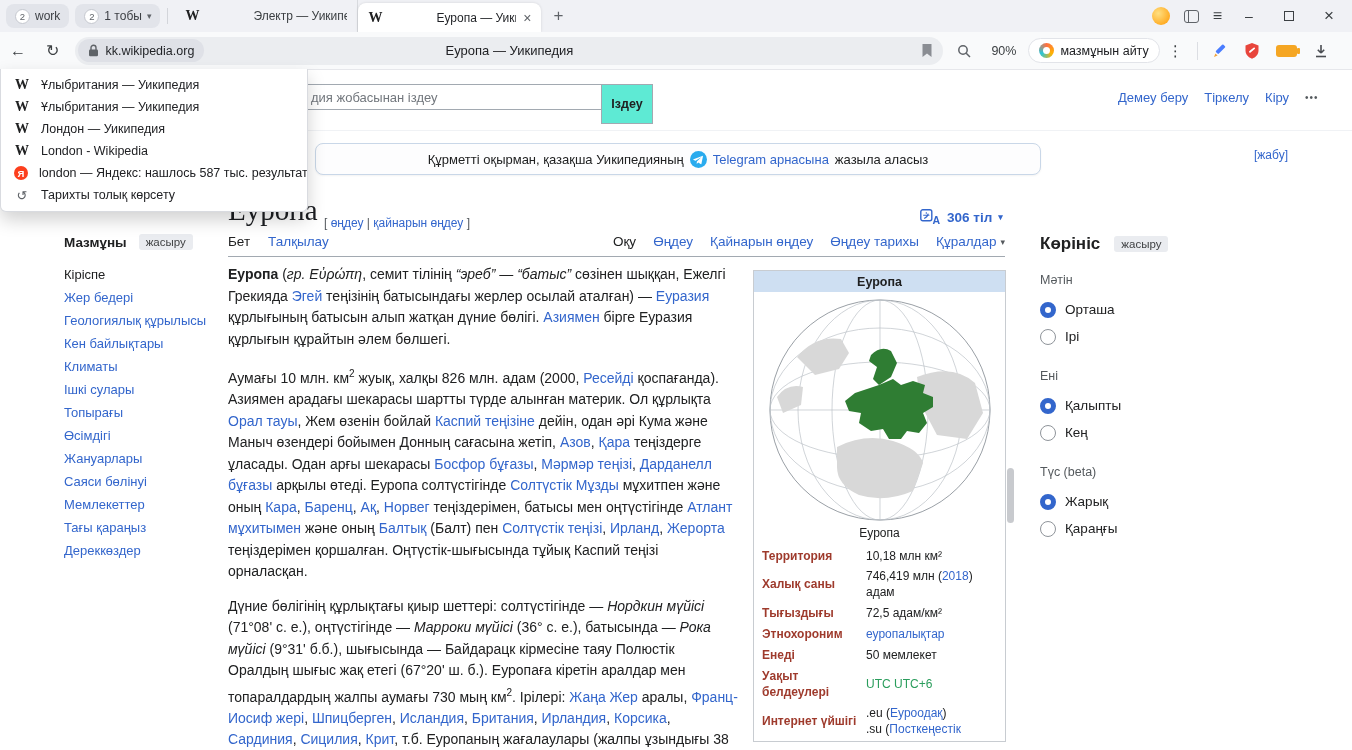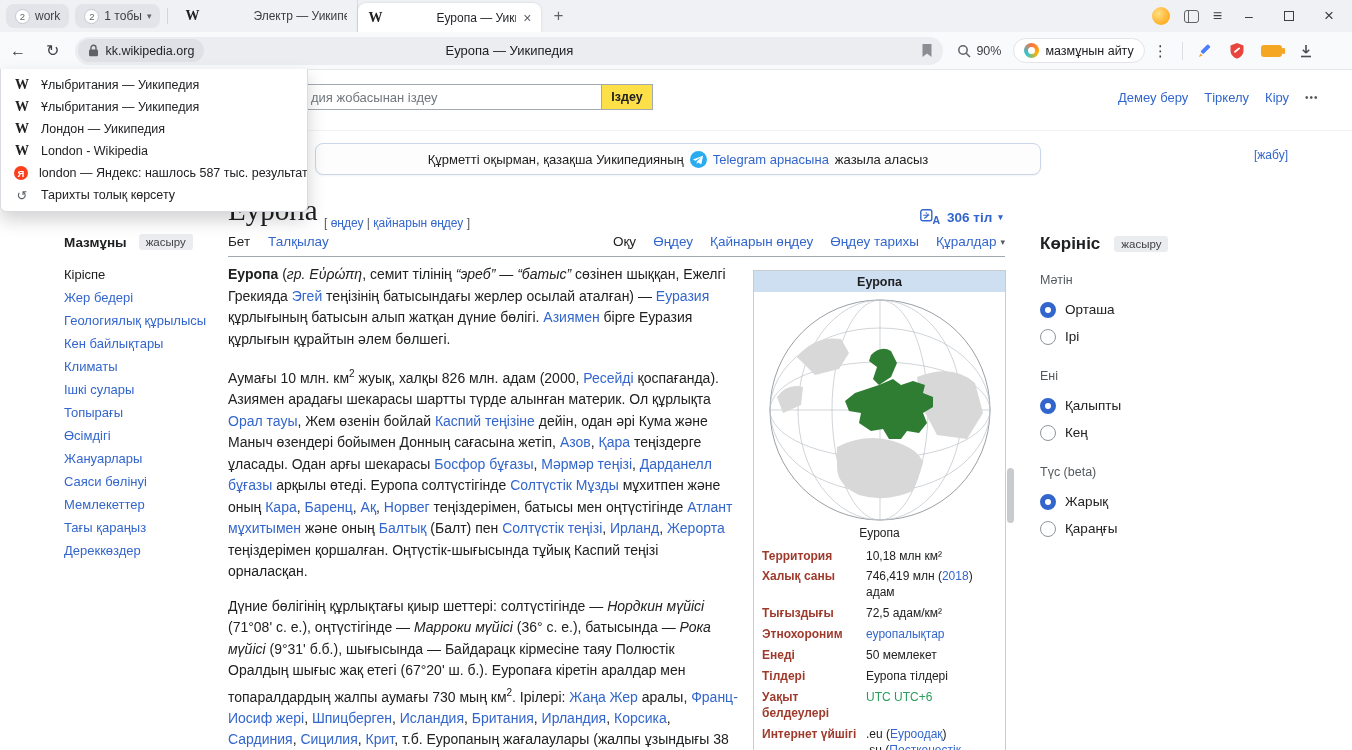--- a/index.html
+++ b/index.html
@@ -29,21 +29,21 @@
   .max-ic{width:10px;height:10px;border:1.3px solid #3c4043;display:inline-block;}
   .close-ic{font-size:17px;}
 
   
   .toolbar{position:absolute;top:32px;left:0;width:1352px;height:38px;background:#f9fafb;border-bottom:1px solid #e6e7eb;display:flex;align-items:center;}
   .nav-ic{font-size:16px;color:#3c4043;padding:0 10px;}
   .omnibox{position:relative;height:28px;width:868px;margin-left:6px;background:#ebedf0;border-radius:14px;display:flex;align-items:center;flex:none;}
   .domain-chip{display:flex;align-items:center;gap:6px;height:23px;margin-left:3px;padding:0 10px;background:#dfe1e7;border-radius:12px;font-size:12.5px;color:#1f2125;z-index:2;}
   .omnibox-title{position:absolute;left:0;right:0;text-align:center;font-size:13px;color:#202124;}
   .bookmark-wrap{position:absolute;right:10px;top:6px;}
-  .zoom-group{display:flex;align-items:flex-start;gap:5px;margin-left:14px;font-size:12.5px;color:#3c4043;}
+  .zoom-group{display:flex;align-items:flex-start;gap:20px;margin-left:14px;font-size:12.5px;color:#3c4043;}
   .readaloud{display:flex;align-items:center;gap:6px;margin-left:12px;padding:4px 10px;border:1px solid #e2e4e9;border-radius:14px;background:#fff;font-size:12.5px;color:#202124;}
   .ra-ic{width:15px;height:15px;border-radius:50%;background:conic-gradient(#ff7043,#ffb300,#26c6da,#ff7043);position:relative;}
   .ra-ic::after{content:"";position:absolute;inset:4px;border-radius:50%;background:#fff;}
   .dots-v{font-size:15px;color:#3c4043;padding:0 8px;}
   .tool-sep{width:1px;height:18px;background:#dcdee3;margin:0 6px;}
   .ext-ic{margin:0 8px;display:flex;align-items:center;}
   .battery-ic{width:21px;height:12px;border-radius:3px;background:#f5a623;position:relative;}
   .battery-ic::after{content:"";position:absolute;right:-3px;top:3px;width:2.5px;height:6px;border-radius:1px;background:#f5a623;}
 
   
@@ -51,21 +51,21 @@
   .sugg-item{display:flex;align-items:center;gap:11px;height:22px;padding:0 13px;font-size:12.5px;color:#202124;white-space:nowrap;overflow:hidden;}
   .sugg-icon{width:16px;text-align:center;flex:none;}
   .icon-wikipedia{font-family:"Liberation Serif",serif;font-weight:bold;font-size:14px;color:#202122;}
   .icon-yandex{width:14px;height:14px;border-radius:50%;background:#fc3f1d;color:#fff;font-size:9.5px;font-weight:bold;display:flex;align-items:center;justify-content:center;}
   .icon-history{font-size:13px;color:#5f6368;}
 
   
   .page{position:absolute;top:70px;left:0;width:1352px;height:680px;background:#fff;color:#202122;}
   .hdr-line{position:absolute;top:60px;left:0;width:1352px;border-top:1px solid #f0f2f5;}
   .wsearch-input{position:absolute;left:298px;top:14px;width:304px;height:26px;border:1px solid #a2a9b1;border-radius:2px 0 0 2px;font-size:13px;color:#72777d;padding-left:12px;font-family:"Liberation Sans",sans-serif;background:#fff;}
-  .wsearch-btn{position:absolute;left:601px;top:14px;width:52px;height:26px;border:1px solid #a2a9b1;background:#fde047;font-weight:bold;font-size:12.5px;color:#202122;font-family:"Liberation Sans",sans-serif;}
+  .wsearch-btn{position:absolute;left:601px;top:14px;width:52px;height:40px;border:1px solid #a2a9b1;background:#5eead4;font-weight:bold;font-size:12.5px;color:#202122;font-family:"Liberation Sans",sans-serif;}
   .user-links{position:absolute;left:1118px;top:20px;display:flex;align-items:center;gap:16px;font-size:13px;}
   .top-link{color:#36c;cursor:pointer;}
   .top-dots{color:#54595d;font-size:10px;letter-spacing:1px;}
   .banner{position:absolute;left:315px;top:73px;width:726px;height:32px;border:1px solid #c9d7e8;border-radius:8px;background:#fdfdfe;box-shadow:0 1px 2px rgba(0,0,0,.05);display:flex;align-items:center;justify-content:center;gap:6px;font-size:13px;color:#202122;}
   .banner-link{color:#36c;}
   .banner-close{position:absolute;left:1254px;top:78px;font-size:12px;color:#36c;}
   .wtitle{position:absolute;left:228px;top:124px;font-family:"Liberation Serif",serif;font-size:29px;font-weight:400;color:#1c1e22;}
   .title-edit{position:absolute;left:324px;top:146px;font-size:12px;color:#54595d;}
   .title-edit::before{content:"[ ";}
   .title-edit::after{content:" ]";}
@@ -92,21 +92,21 @@
   .wlink{color:#36c;cursor:pointer;text-decoration:none;}
   .wlink.green{color:#2a9d5c;}
   .b{font-weight:bold;}
   .i{font-style:italic;}
   sup{font-size:10px;}
 
   .infobox{position:absolute;left:753px;top:200px;width:253px;border:1px solid #c8ccd1;background:#fff;font-size:12px;}
   .ib-header{height:21px;background:#cedff2;font-weight:bold;font-size:12.5px;display:flex;align-items:center;justify-content:center;color:#202122;}
   .ib-globe{display:flex;justify-content:center;padding-top:5px;}
   .ib-caption{text-align:center;font-size:12px;padding:3px 0 6px;color:#202122;}
-  .ib-row{display:flex;padding:2.5px 6px 2.5px 8px;line-height:1.33;}
+  .ib-row{display:flex;padding:2.5px 6px 2.5px 8px;line-height:1.33;align-items:center;}
   .ib-label{width:98px;flex:none;font-weight:bold;color:#9e3a2c;margin-right:6px;}
   .ib-value{flex:1;color:#202122;}
 
   .content-scrollbar{position:absolute;left:1007px;top:398px;width:7px;height:55px;border-radius:4px;background:#c8cace;}
 
   .appearance{position:absolute;left:1040px;top:164px;width:220px;}
   .ap-head{display:flex;align-items:center;gap:14px;}
   .ap-title{font-weight:bold;font-size:17px;color:#202122;}
   .ap-label{margin:19px 0 9px;font-size:12.5px;color:#54595d;}
   .ap-option{display:flex;align-items:center;gap:9px;height:27px;font-size:13.5px;color:#202122;}
@@ -321,24 +321,20 @@
           </div>
           <div class="ib-row">
             <div class="ib-label">Этнохороним</div>
             <div class="ib-value"><a class="wlink">еуропалықтар</a></div>
           </div>
           <div class="ib-row">
             <div class="ib-label">Енеді</div>
             <div class="ib-value"><span>50 мемлекет</span></div>
           </div>
           <div class="ib-row">
-            <div class="ib-label">Тілдері</div>
-            <div class="ib-value"><span>Еуропа тілдері</span></div>
-          </div>
-          <div class="ib-row">
             <div class="ib-label">Уақыт белдеулері</div>
             <div class="ib-value"><a class="wlink green">UTC</a><span> </span><a class="wlink green">UTC+6</a></div>
           </div>
           <div class="ib-row">
             <div class="ib-label">Интернет үйшігі</div>
             <div class="ib-value"><span>.eu (</span><a class="wlink">Еуроодақ</a><span>)</span><br><span>.su (</span><a class="wlink">Посткеңестік</a></div>
           </div>
         </div>
     </div>
 

